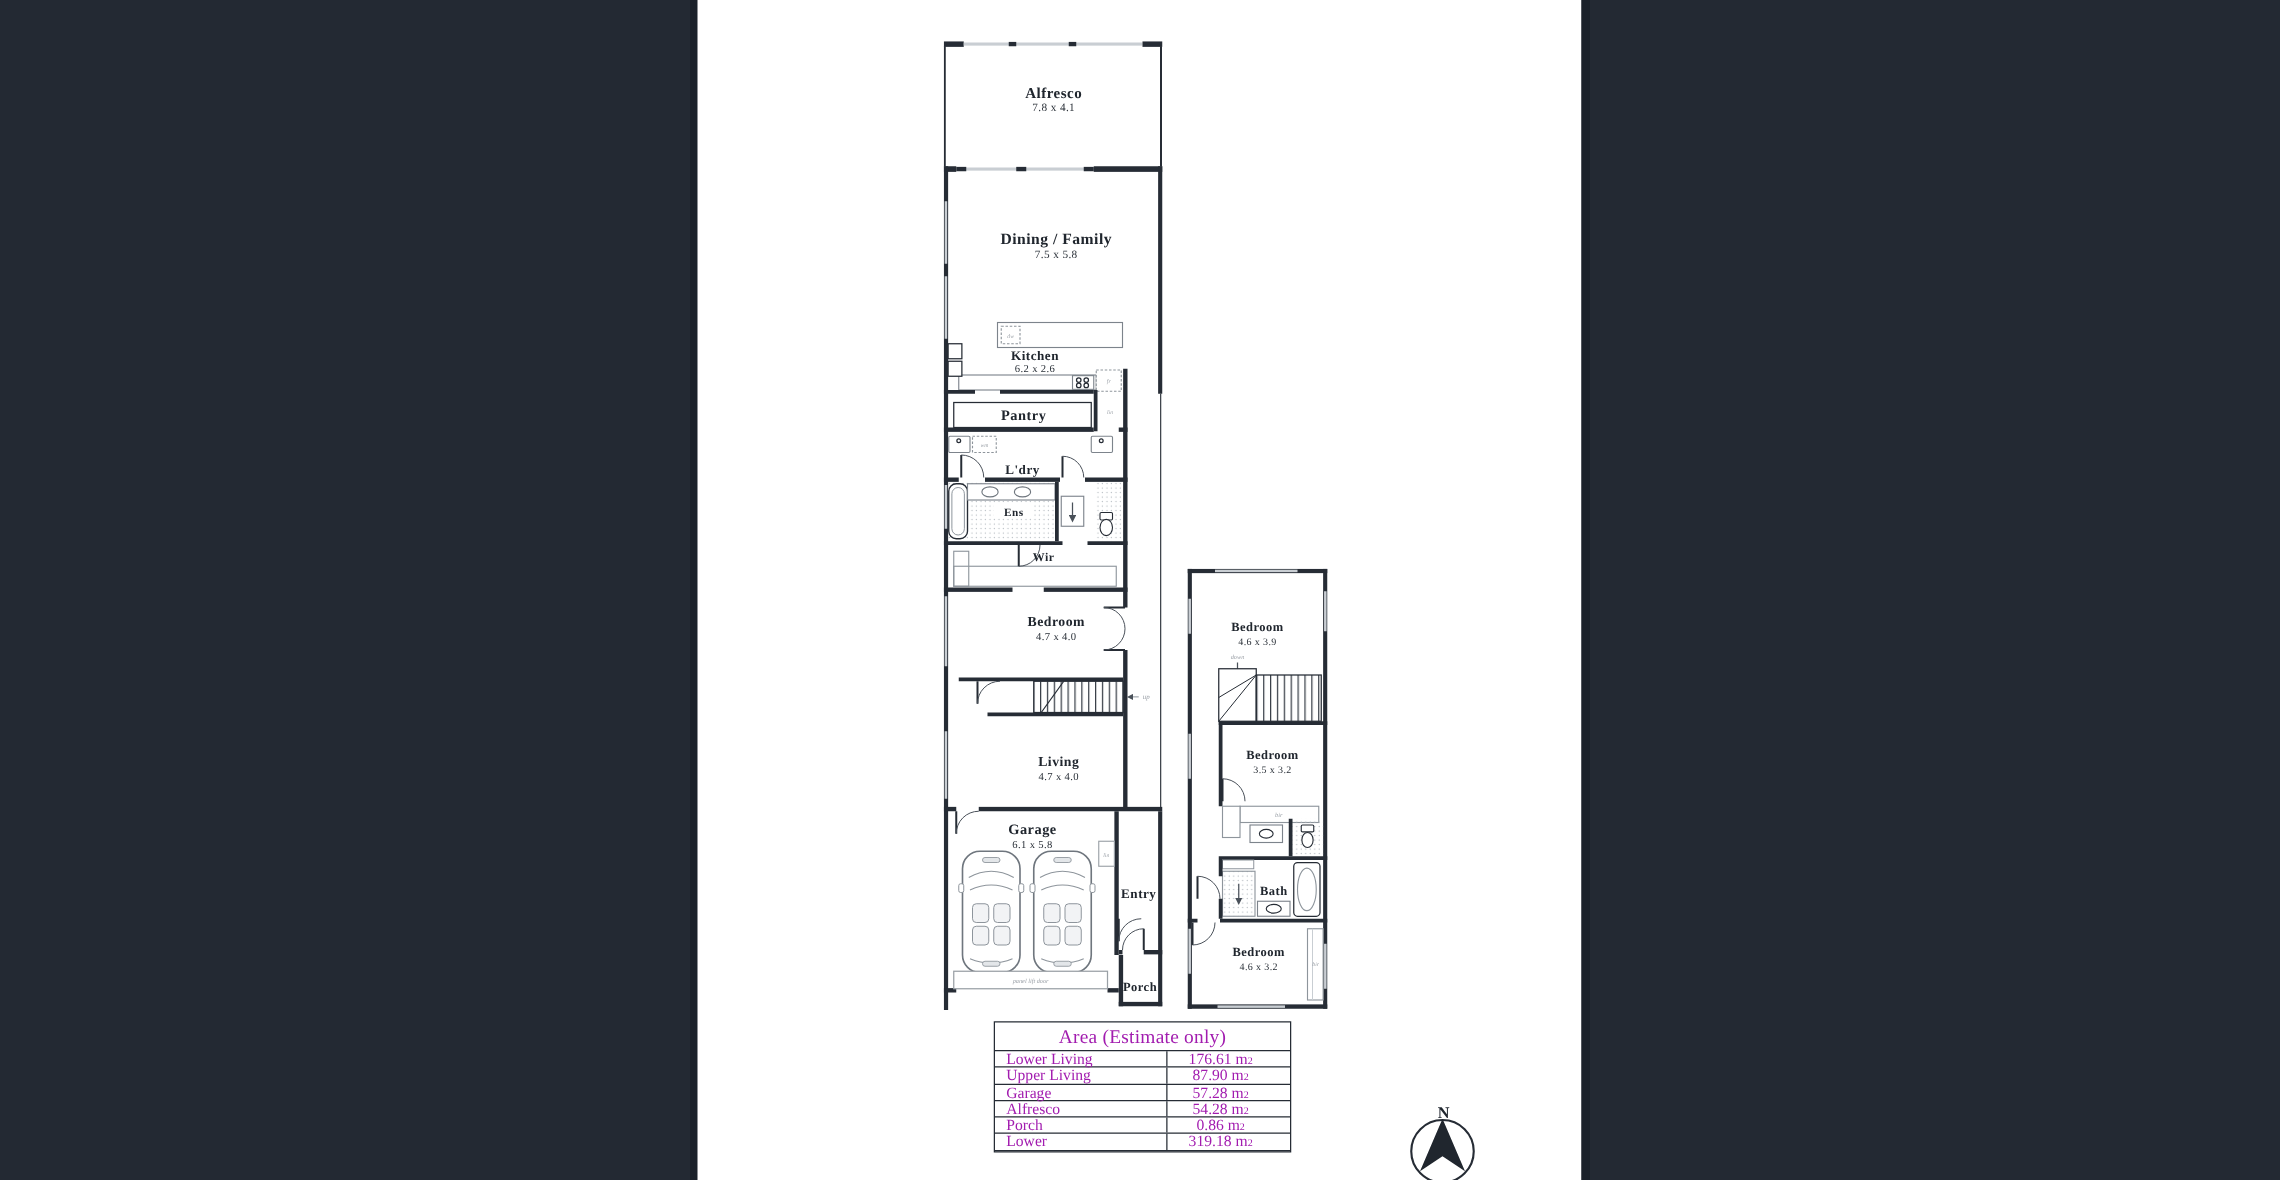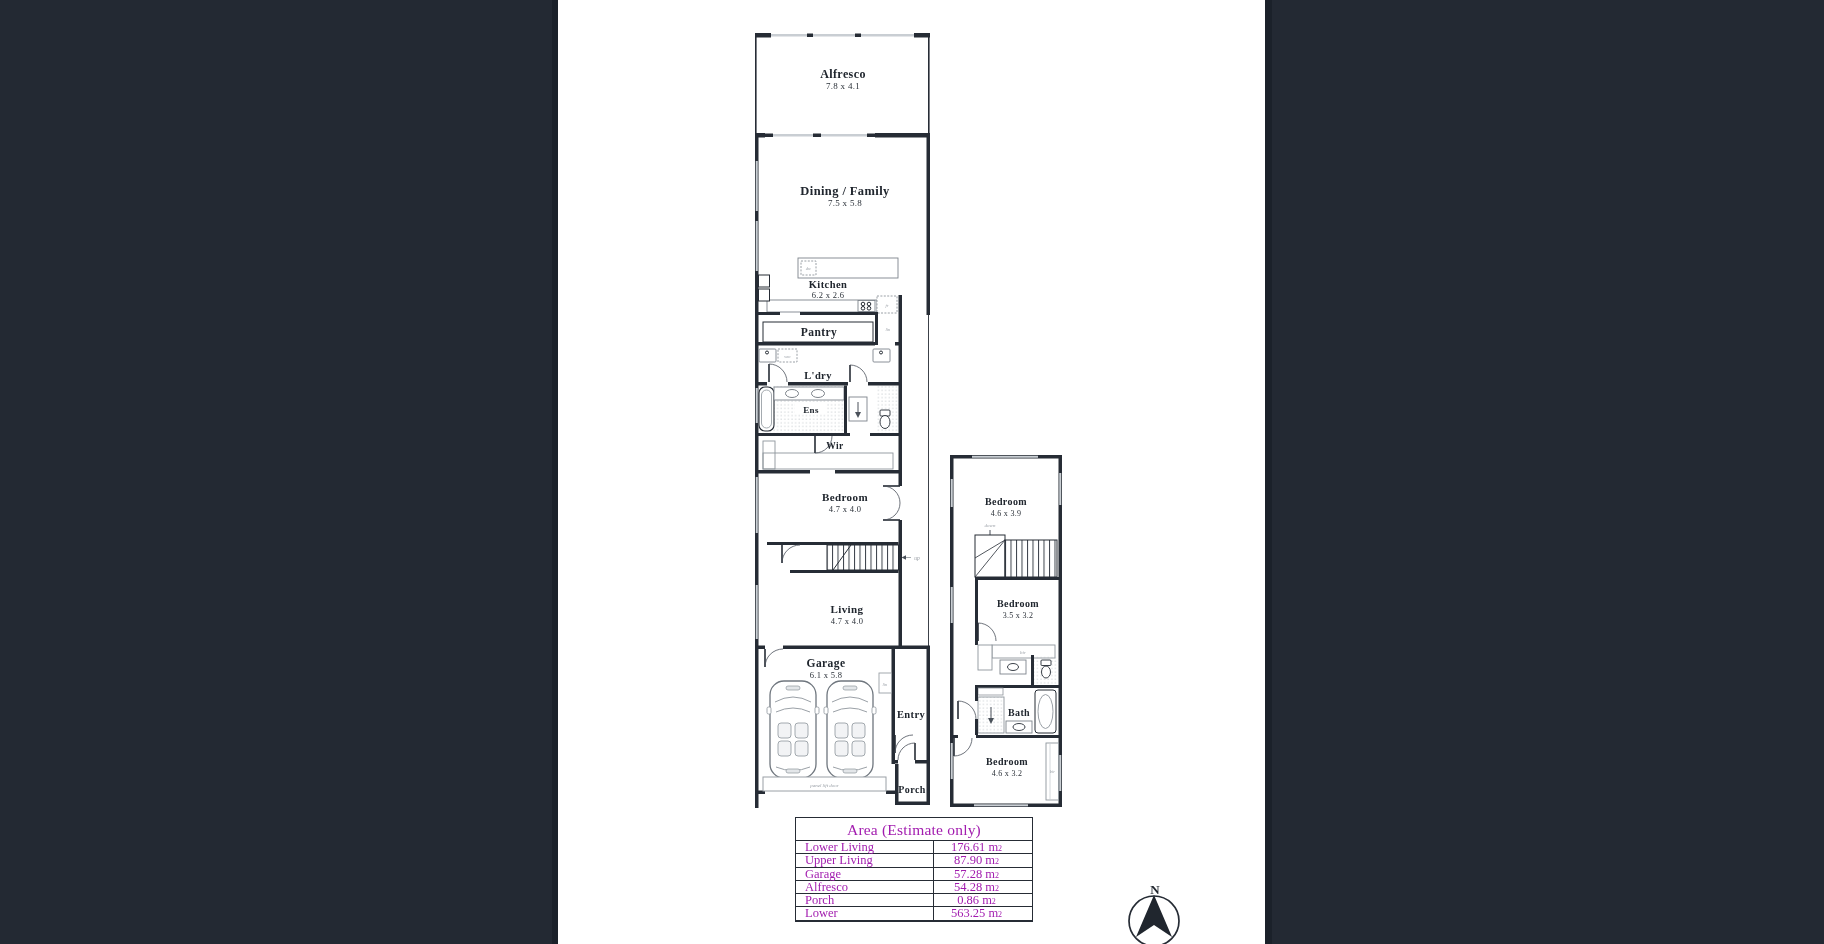--- a/index.html
+++ b/index.html
@@ -398,21 +398,21 @@
   <div class="t-row">
     <div class="t-label">Alfresco</div>
     <div class="t-value"><span>54.28</span>&nbsp;<span>m</span><span class="t-unit-sub">2</span></div>
   </div>
   <div class="t-row">
     <div class="t-label">Porch</div>
     <div class="t-value"><span>0.86</span>&nbsp;<span>m</span><span class="t-unit-sub">2</span></div>
   </div>
   <div class="t-row">
     <div class="t-label">Lower</div>
-    <div class="t-value"><span>563.25</span>&nbsp;<span>m</span><span class="t-unit-sub">2</span></div>
+    <div class="t-value"><span>319.18</span>&nbsp;<span>m</span><span class="t-unit-sub">2</span></div>
   </div>
 </div>
 
 <div class="compass">
   <svg width="64" height="70" viewBox="0 0 64 70" xmlns="http://www.w3.org/2000/svg">
     <circle cx="33" cy="44" r="25" fill="none" stroke="#262c35" stroke-width="1.7"></circle>
     <text class="n" x="34" y="17" font-size="13">N</text>
     <polygon points="33,18 15,60 33,48 51,60" fill="#20262e"></polygon>
   </svg>
 </div>

